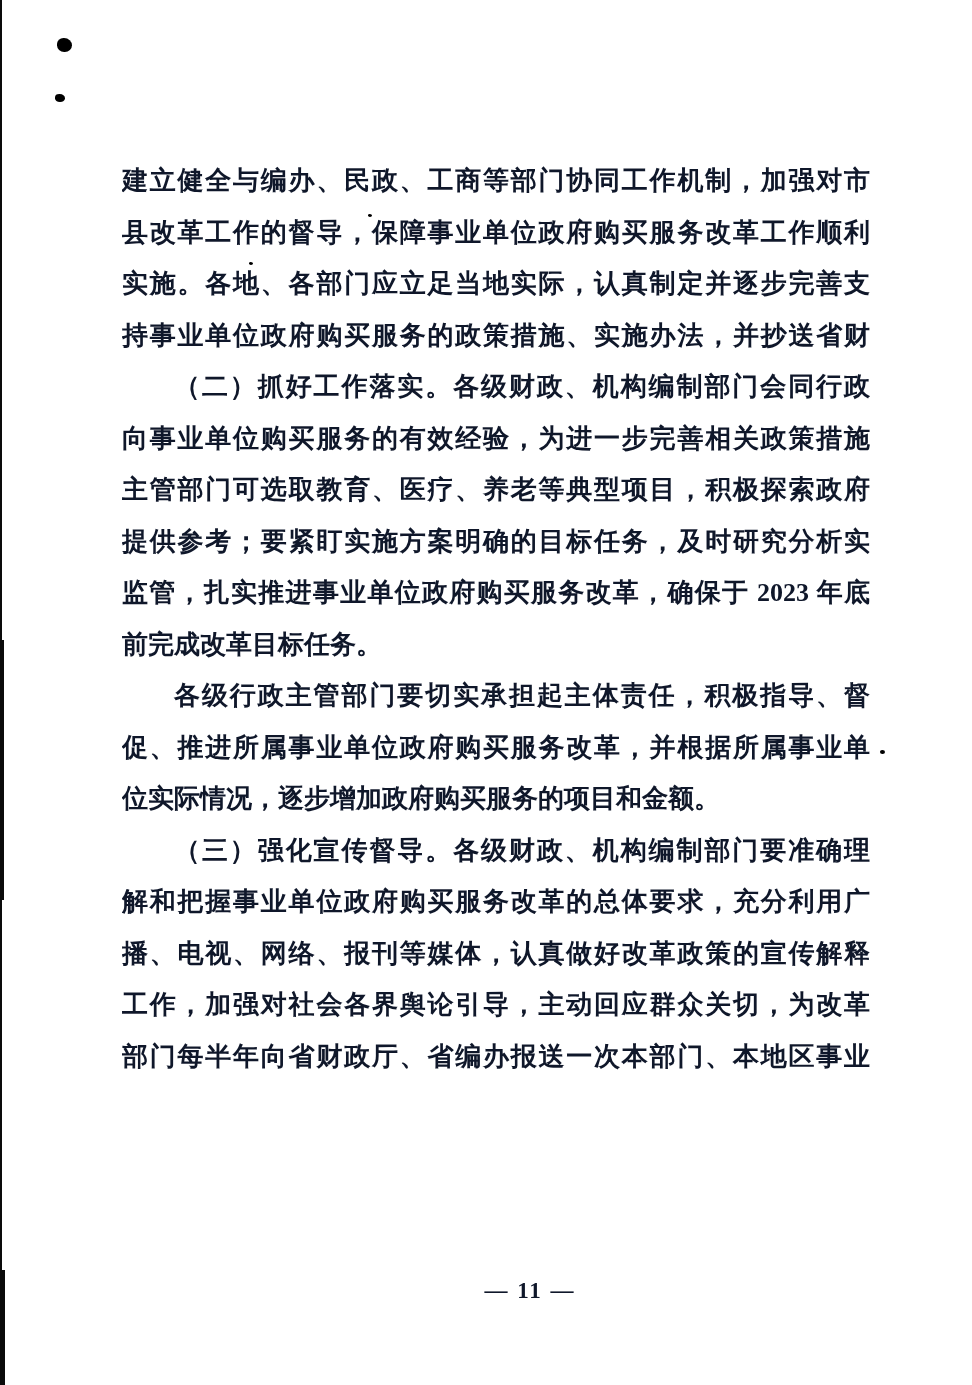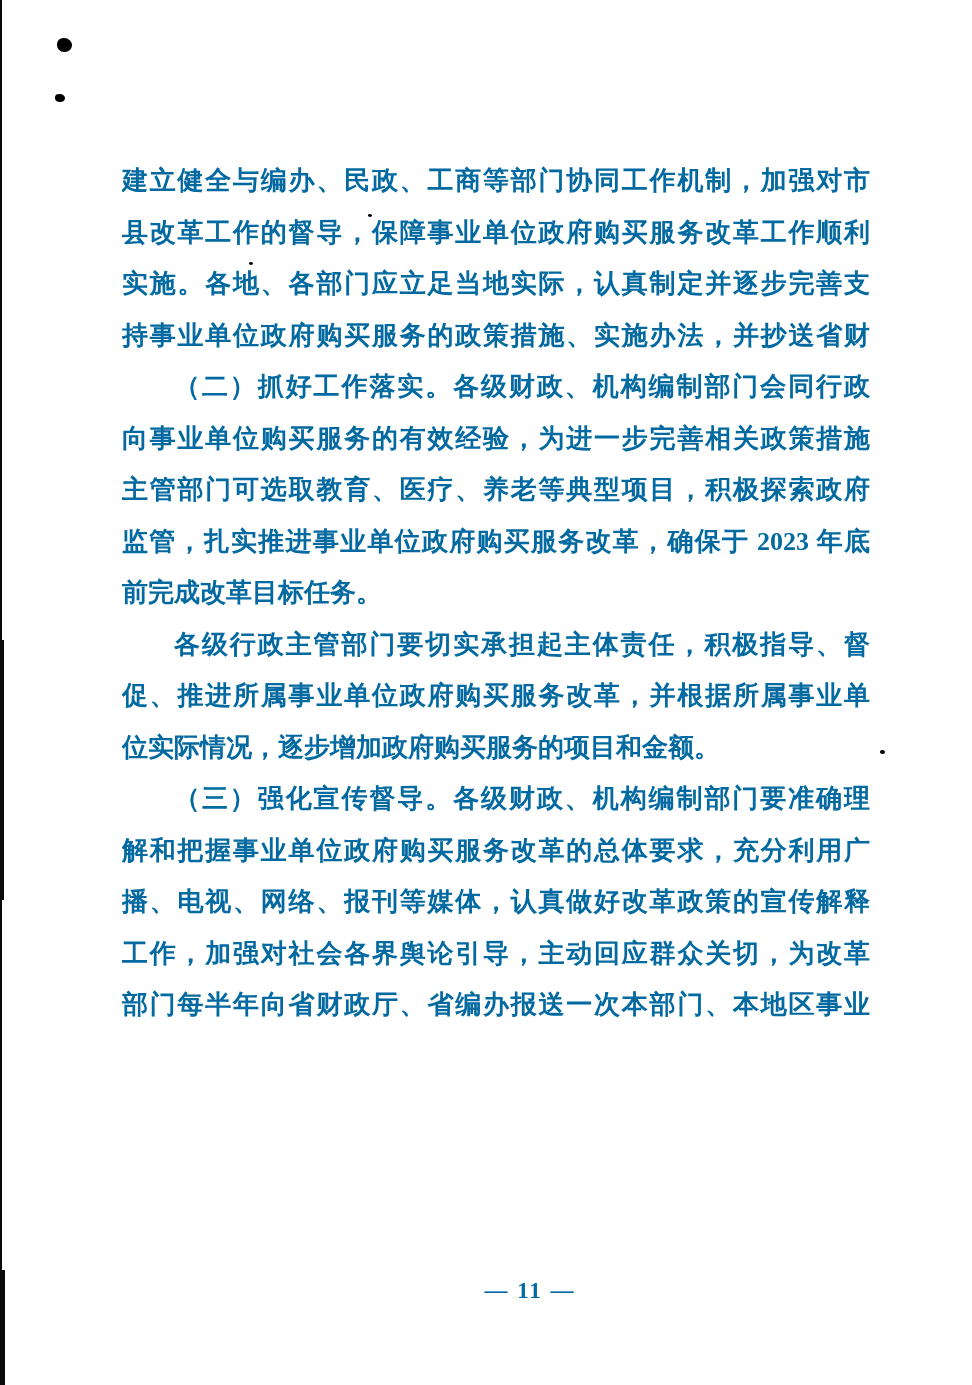--- a/index.html
+++ b/index.html
@@ -7,21 +7,21 @@
     padding: 0;
     background: #ffffff;
   }
   .page {
     position: relative;
     width: 972px;
     height: 1385px;
     background: #ffffff;
     overflow: hidden;
     font-family: "Liberation Serif", "DejaVu Serif", serif;
-    color: #0369a1;
+    color: #0f172a;
   }
   
   .edge-line {
     position: absolute;
     left: 0;
     top: 0;
     width: 2px;
     height: 1385px;
     background: #0a0a0a;
   }
@@ -104,20 +104,21 @@
   <div class="speck speck-5"></div>
 
   <div class="text-block">
       <div class="line">建立健全与编办、民政、工商等部门协同工作机制，加强对市</div>
       <div class="line">县改革工作的督导，保障事业单位政府购买服务改革工作顺利</div>
       <div class="line">实施。各地、各部门应立足当地实际，认真制定并逐步完善支</div>
       <div class="line">持事业单位政府购买服务的政策措施、实施办法，并抄送省财</div>
       <div class="line indent">（二）抓好工作落实。各级财政、机构编制部门会同行政</div>
       <div class="line">向事业单位购买服务的有效经验，为进一步完善相关政策措施</div>
       <div class="line">主管部门可选取教育、医疗、养老等典型项目，积极探索政府</div>
+      <div class="line">提供参考；要紧盯实施方案明确的目标任务，及时研究分析实</div>
       <div class="line">监管，扎实推进事业单位政府购买服务改革，确保于 2023 年底</div>
       <div class="line flush-left">前完成改革目标任务。</div>
       <div class="line indent">各级行政主管部门要切实承担起主体责任，积极指导、督</div>
       <div class="line">促、推进所属事业单位政府购买服务改革，并根据所属事业单</div>
       <div class="line flush-left">位实际情况，逐步增加政府购买服务的项目和金额。</div>
       <div class="line indent">（三）强化宣传督导。各级财政、机构编制部门要准确理</div>
       <div class="line">解和把握事业单位政府购买服务改革的总体要求，充分利用广</div>
       <div class="line">播、电视、网络、报刊等媒体，认真做好改革政策的宣传解释</div>
       <div class="line">工作，加强对社会各界舆论引导，主动回应群众关切，为改革</div>
       <div class="line">部门每半年向省财政厅、省编办报送一次本部门、本地区事业</div>

